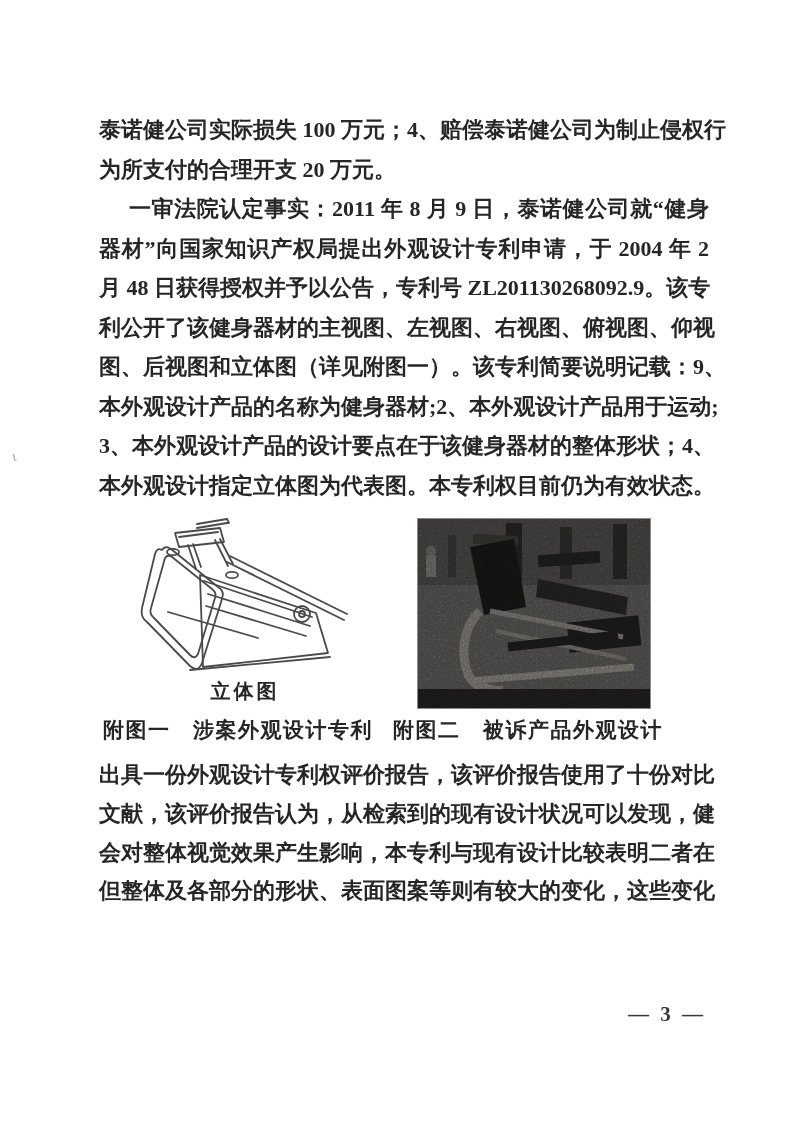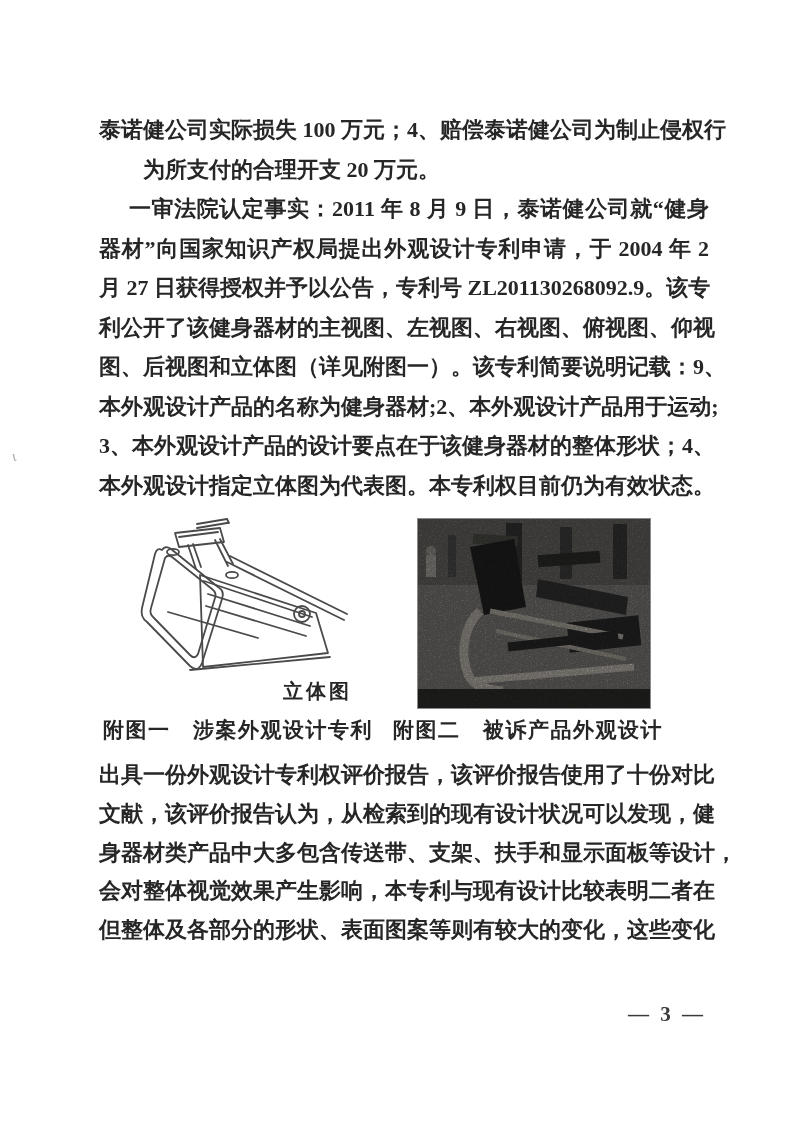--- a/index.html
+++ b/index.html
@@ -16,30 +16,30 @@
     font-size:22px;font-weight:600;line-height:39.5px;
   }
   .tb1{top:110px;}
   .tb3{top:756px;line-height:38.8px;}
   .line{
     text-align:justify;
     text-align-last:justify;
     white-space:nowrap;
     text-justify:inter-character;
   }
-  .line.lastline{text-align-last:left;margin-left:44px;}
+  .line.lastline{text-align-last:left;}
   .line.indent{text-indent:30px;}
   .figure-drawing{position:absolute;left:138px;top:516px;width:214px;height:166px;}
   .figure-photo{
     position:absolute;left:418px;top:519px;width:232px;height:189px;
     outline:1px solid #8a8a8a;
   }
   .drawing-label{
     position:absolute;left:138px;top:678px;width:214px;
-    text-align:right;font-size:20px;font-weight:700;letter-spacing:3px;
+    text-align:center;font-size:20px;font-weight:700;letter-spacing:3px;
   }
   .caption{
     position:absolute;top:716px;
     font-size:21px;font-weight:700;letter-spacing:1.5px;white-space:nowrap;
   }
   .caption.left{left:103px;}
   .caption.right{left:393px;}
   .footer-page-number{
     position:absolute;left:622px;top:1002px;width:90px;
     font-size:21px;font-weight:600;letter-spacing:3px;color:#3a3a3a;
@@ -56,21 +56,21 @@
 
 <div class="page">
 
   <span class="scan-artifact">ι</span>
 
   <div class="textblock tb1">
     <div class="line">泰诺健公司实际损失 100 万元；4、赔偿泰诺健公司为制止侵权行</div>
     <div class="line lastline">为所支付的合理开支 20 万元。</div>
     <div class="line indent">一审法院认定事实：2011 年 8 月 9 日，泰诺健公司就“健身</div>
     <div class="line">器材”向国家知识产权局提出外观设计专利申请，于 2004 年 2</div>
-    <div class="line">月 27 日获得授权并予以公告，专利号 ZL201130268092.9。该专</div>
+    <div class="line">月 48 日获得授权并予以公告，专利号 ZL201130268092.9。该专</div>
     <div class="line">利公开了该健身器材的主视图、左视图、右视图、俯视图、仰视</div>
     <div class="line">图、后视图和立体图（详见附图一）。该专利简要说明记载：9、</div>
     <div class="line">本外观设计产品的名称为健身器材;2、本外观设计产品用于运动;</div>
     <div class="line">3、本外观设计产品的设计要点在于该健身器材的整体形状；4、</div>
     <div class="line">本外观设计指定立体图为代表图。本专利权目前仍为有效状态。</div>
   </div>
 
   <div class="figure-drawing">
     <svg width="214" height="166" viewBox="0 0 214 166" fill="none" stroke="#4a4a4a" stroke-width="1.8" stroke-linecap="round" stroke-linejoin="round">
 
@@ -148,20 +148,19 @@
       <rect x="0" y="0" width="232" height="189" filter="url(#grain)" opacity="0.5"></rect>
     </svg>
   </div>
 
   <div class="caption right">附图二　被诉产品外观设计</div>
   <div class="caption left">附图一　涉案外观设计专利</div>
 
   <div class="textblock tb3">
     <div class="line">出具一份外观设计专利权评价报告，该评价报告使用了十份对比</div>
     <div class="line">文献，该评价报告认为，从检索到的现有设计状况可以发现，健</div>
-    <div class="line">身器材类产品中大多包含传送带、支架、扶手和显示面板等设计，</div>
     <div class="line">会对整体视觉效果产生影响，本专利与现有设计比较表明二者在</div>
     <div class="line">但整体及各部分的形状、表面图案等则有较大的变化，这些变化</div>
   </div>
 
   <div class="footer-page-number">— 3 —</div>
 
 </div>
 
 </body></html>

